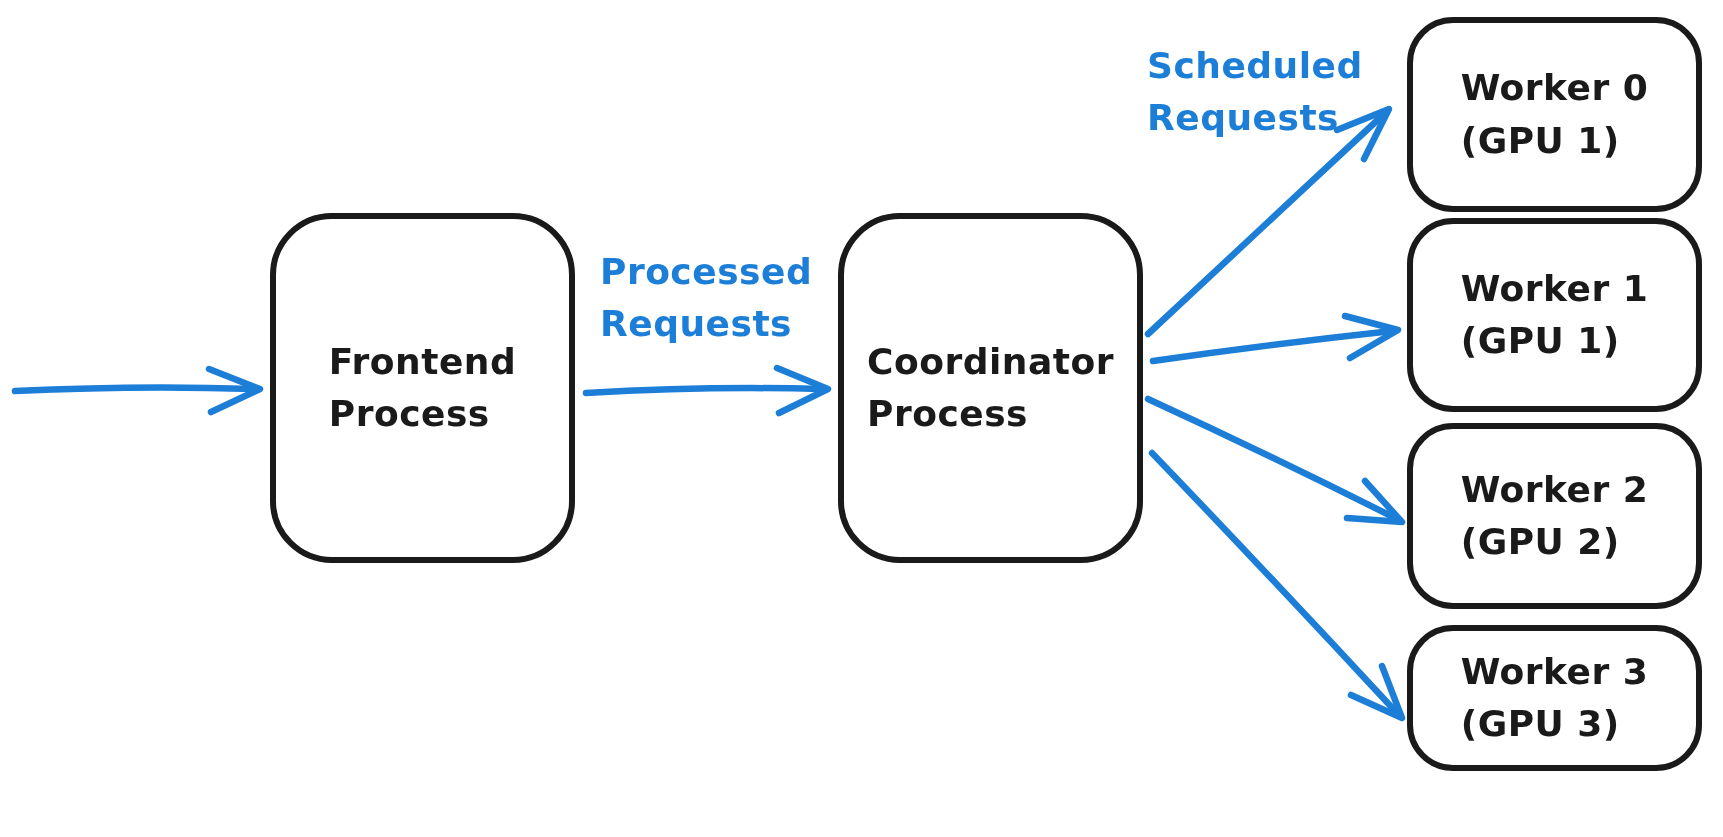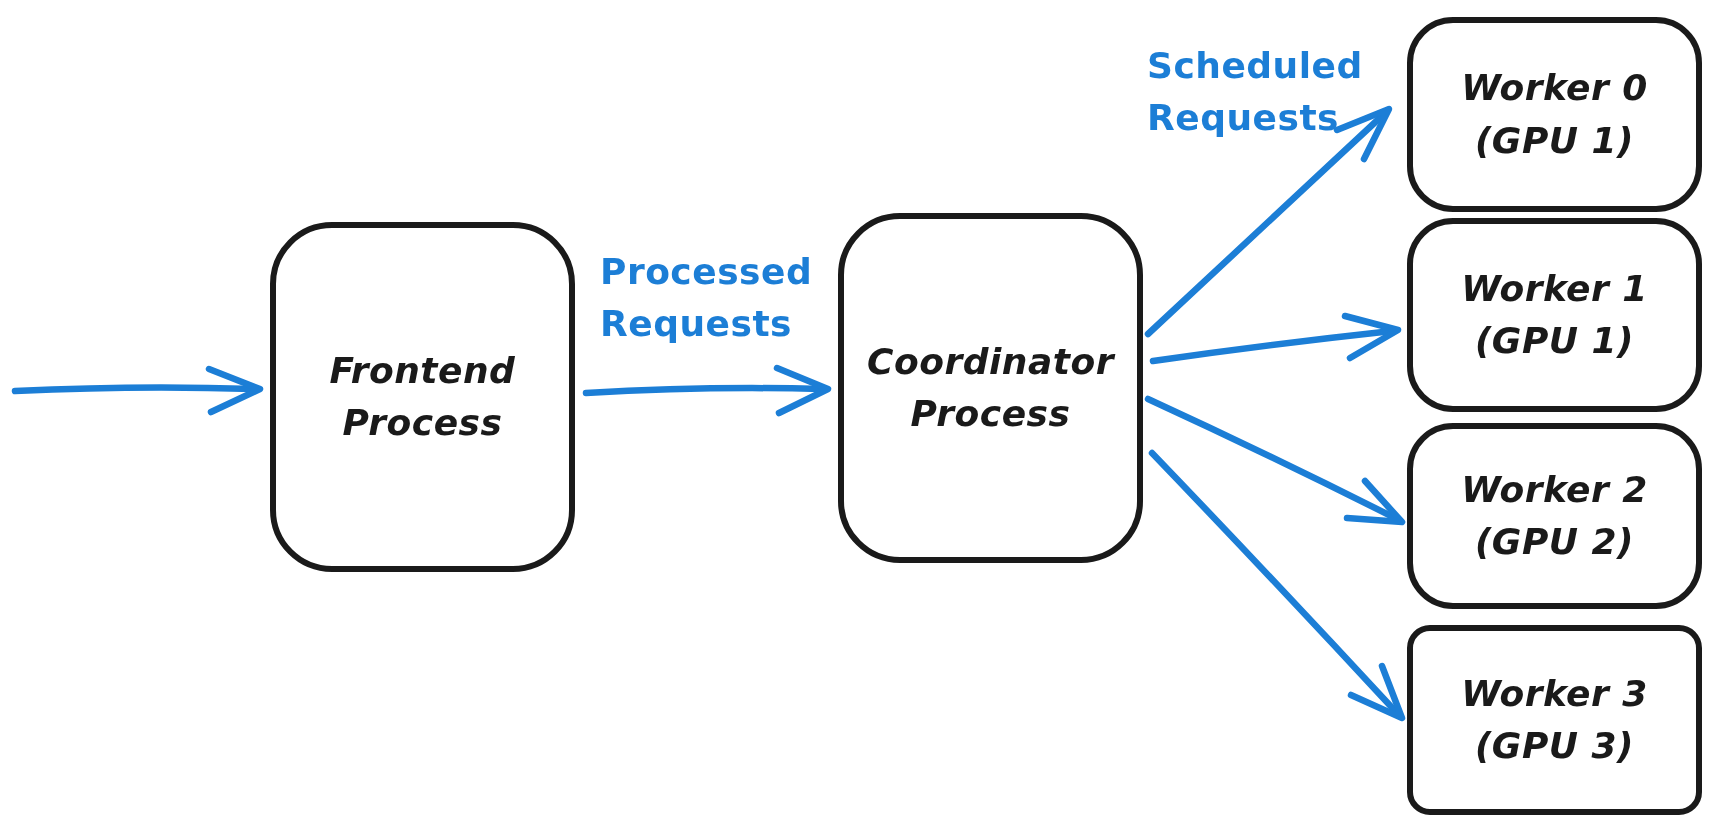--- a/index.html
+++ b/index.html
@@ -30,39 +30,37 @@
     stroke-linecap: round;
     stroke-linejoin: round;
   }
   .node {
     position: absolute;
     background: var(--background);
     border: 6px solid var(--ink);
     display: flex;
     align-items: center;
     justify-content: center;
-    text-align: center;
-    font-style: italic;
   }
   .node-process {
     width: 305px;
     height: 350px;
     border-radius: 62px;
   }
-  .node-frontend    { left: 270px; top: 213px; margin-top: 9px; }
+  .node-frontend    { left: 270px; top: 213px; }
   .node-coordinator { left: 838px; top: 213px; }
   .node-worker {
     left: 1407px;
     width: 295px;
     border-radius: 46px;
   }
   .node-worker-0 { top: 17px;  height: 195px; }
   .node-worker-1 { top: 218px; height: 194px; }
   .node-worker-2 { top: 423px; height: 186px; }
-  .node-worker-3 { top: 625px; height: 190px; border-radius: 23px; }
+  .node-worker-3 { top: 625px; height: 146px; }
   .node-label {
     color: var(--ink);
     font-size: 36px;
     font-weight: 600;
     line-height: 1.45;
     letter-spacing: 0.5px;
   }
   .node-label span { display: block; }
   .edge-label {
     position: absolute;

